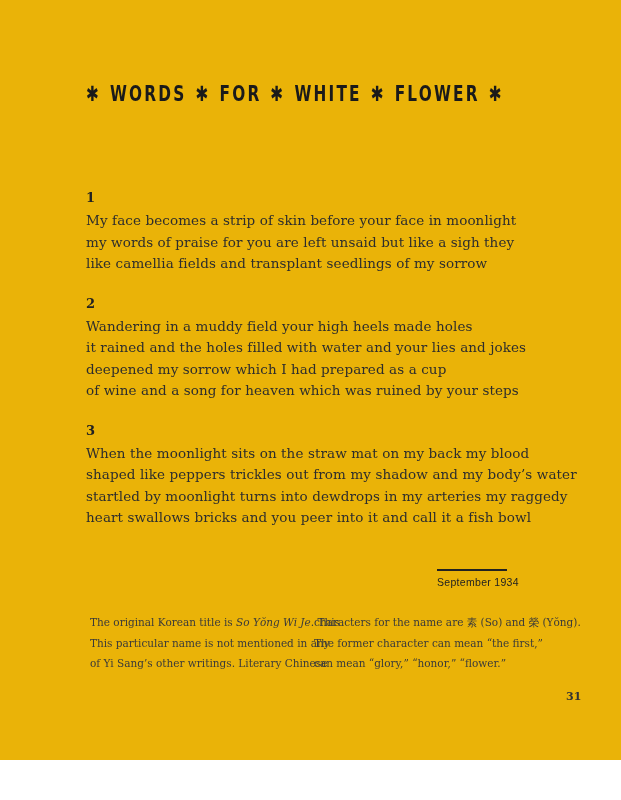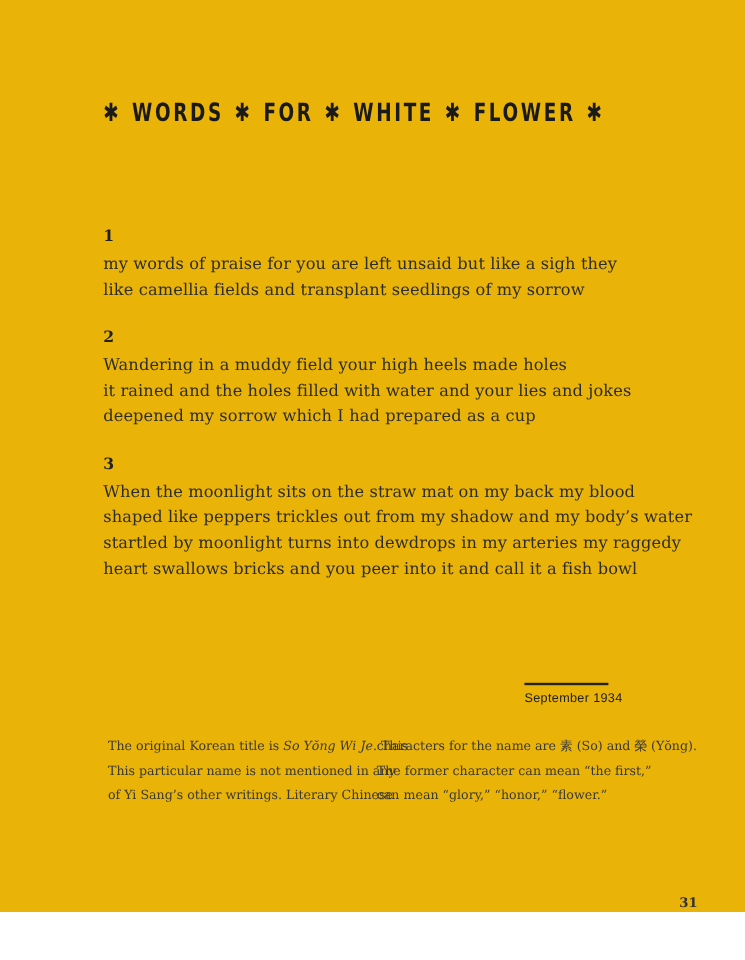--- a/index.html
+++ b/index.html
@@ -81,44 +81,46 @@
   .fn-line {
     margin: 4px;
     font-size: 10.5px;
     line-height: 16.5px;
     white-space: nowrap;
   }
   .fn-line em { font-style: italic; }
   .page-number {
     position: absolute;
     left: 566px;
-    top: 746px;
+    top: 690px;
     font-size: 11px;
     font-weight: bold;
     color: #333333;
   }
 </style>
 </head>
 <body>
 
 <div class="page">
 
   <div class="title">✱ WORDS ✱ FOR ✱ WHITE ✱ FLOWER ✱</div>
 
   <div class="poem">
     <div class="stanza">
       <div class="stanza-number">1</div>
+      <div class="poem-line">My face becomes a strip of skin before your face in moonlight</div>
       <div class="poem-line">my words of praise for you are left unsaid but like a sigh they</div>
       <div class="poem-line">like camellia fields and transplant seedlings of my sorrow</div>
     </div>
     <div class="stanza">
       <div class="stanza-number">2</div>
       <div class="poem-line">Wandering in a muddy field your high heels made holes</div>
       <div class="poem-line">it rained and the holes filled with water and your lies and jokes</div>
       <div class="poem-line">deepened my sorrow which I had prepared as a cup</div>
+      <div class="poem-line">of wine and a song for heaven which was ruined by your steps</div>
     </div>
     <div class="stanza">
       <div class="stanza-number">3</div>
       <div class="poem-line">When the moonlight sits on the straw mat on my back my blood</div>
       <div class="poem-line">shaped like peppers trickles out from my shadow and my body’s water</div>
       <div class="poem-line">startled by moonlight turns into dewdrops in my arteries my raggedy</div>
       <div class="poem-line">heart swallows bricks and you peer into it and call it a fish bowl</div>
     </div>
   </div>
 

